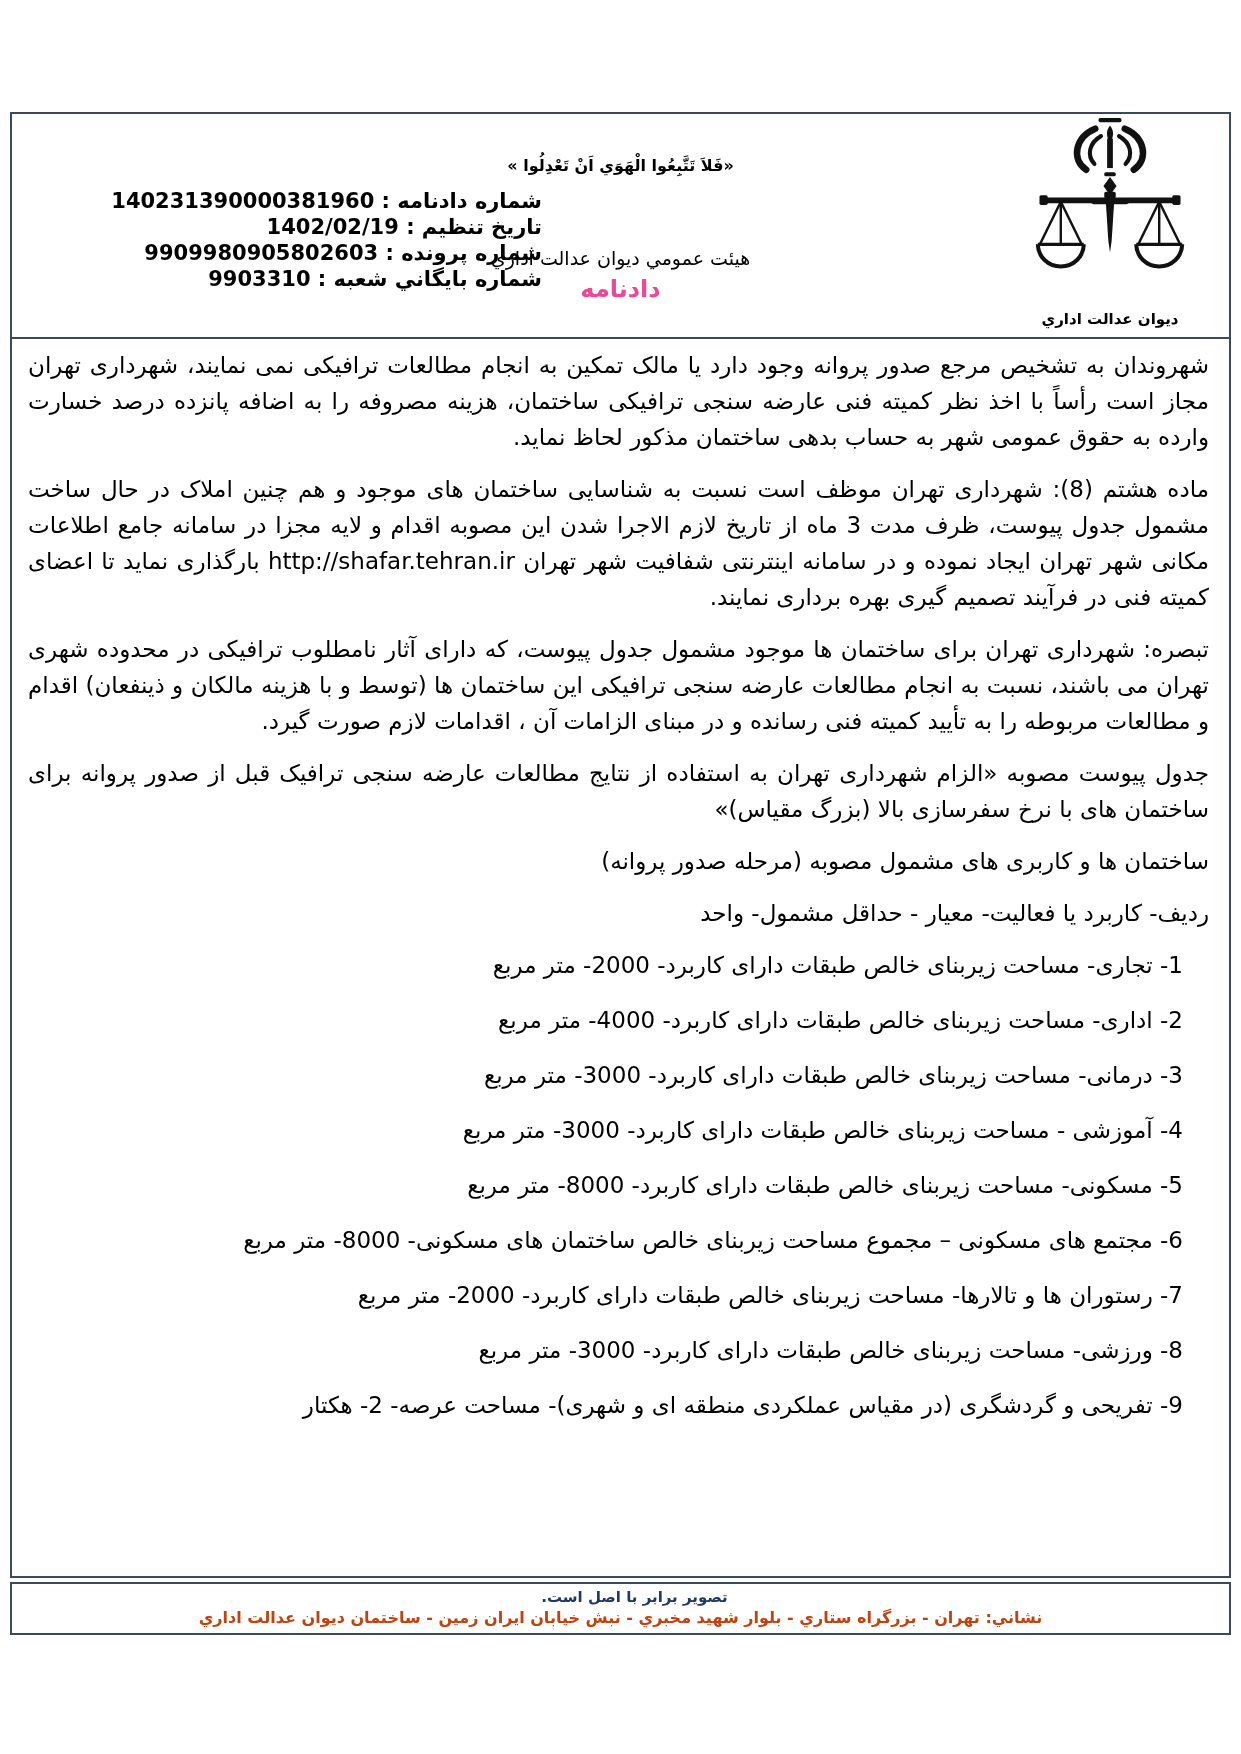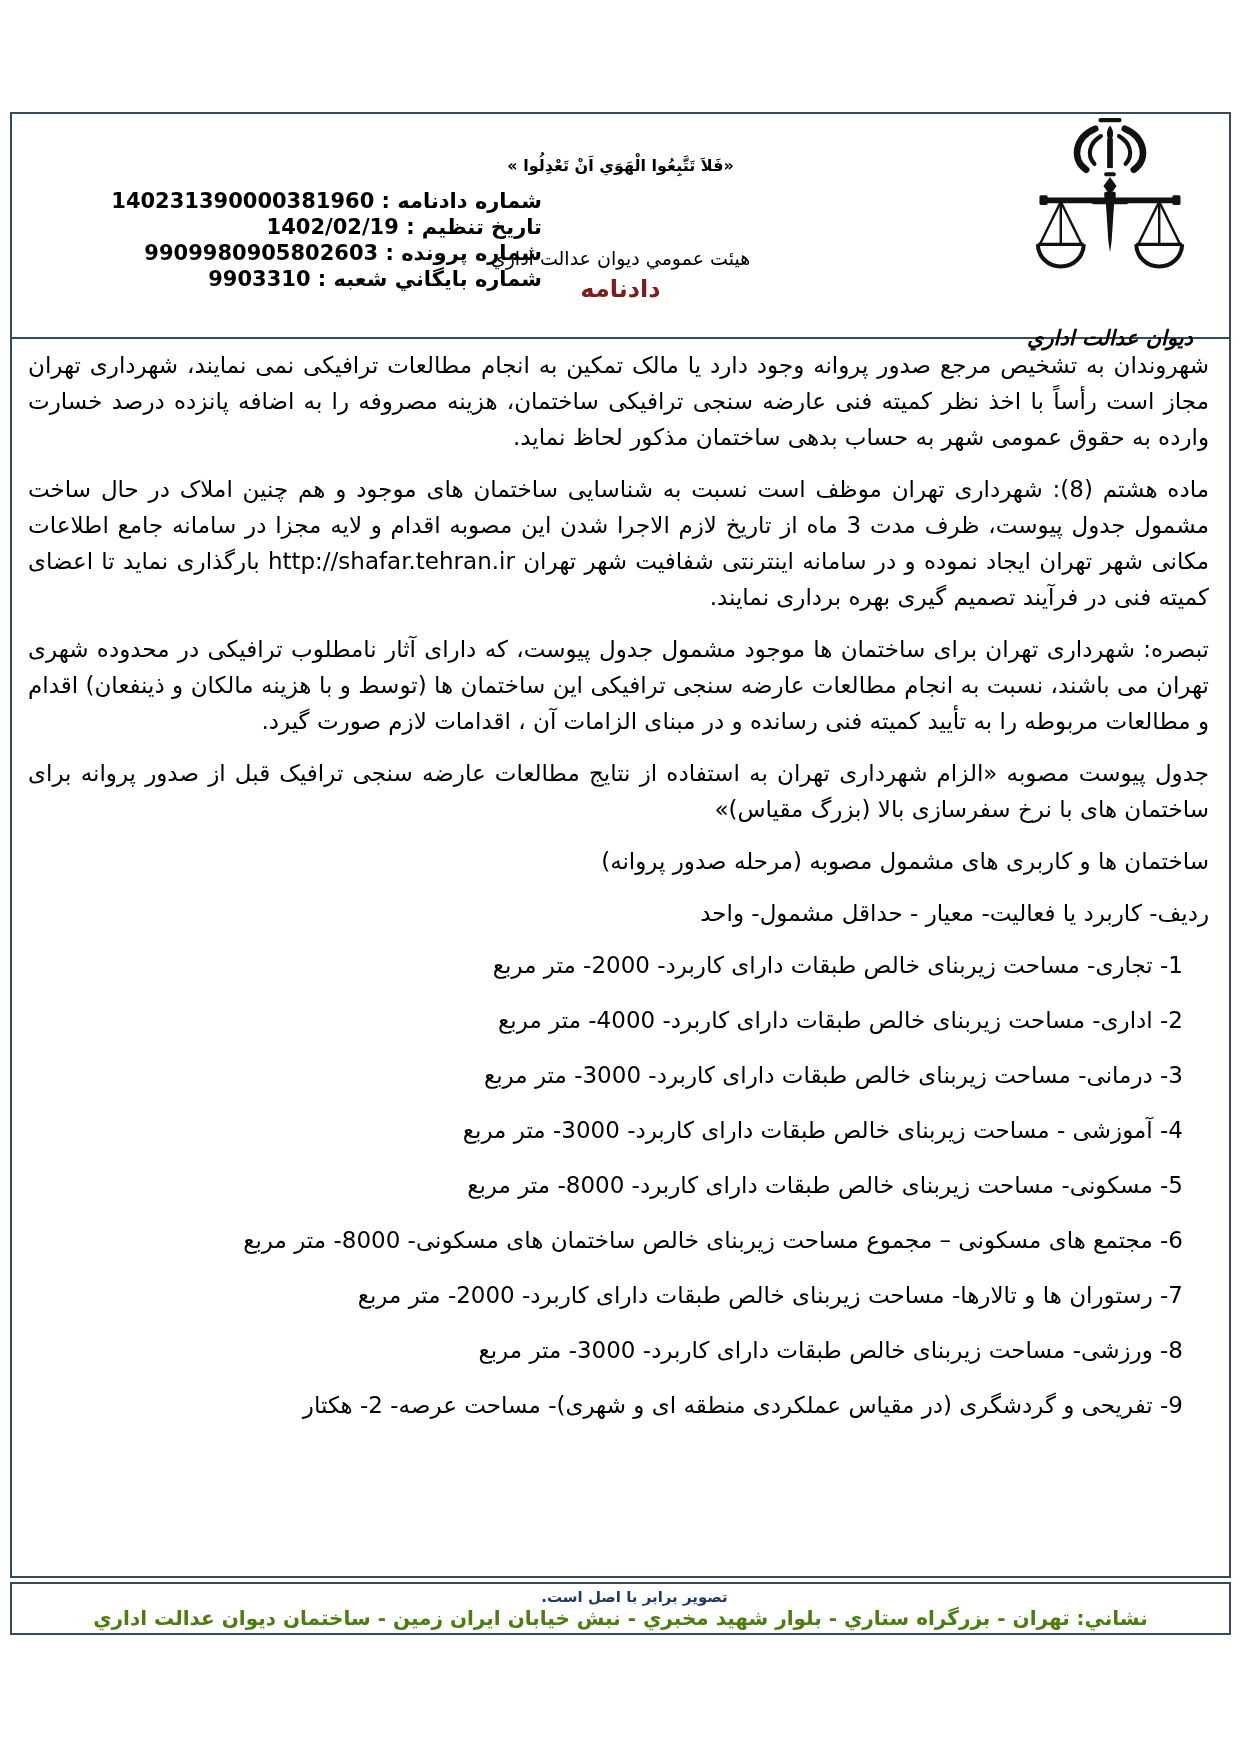--- a/index.html
+++ b/index.html
@@ -28,47 +28,47 @@
     direction:rtl; text-align:right;
     font-weight:bold; font-size:21px; line-height:26px;
     white-space:nowrap;
   }
   .center-block {
     position:absolute; left:50%; top:0; transform:translateX(-50%);
     width:620px; text-align:center; direction:rtl;
   }
   .quote    { margin-top:42px; font-size:16px; font-weight:bold; }
   .assembly { margin-top:72px; font-size:19px; font-weight:normal; }
-  .doctype  { margin-top:6px;  font-size:24px; font-weight:bold; color:#7f1d1d; }
+  .doctype  { margin-top:6px;  font-size:24px; font-weight:bold; color:#ec4899; }
   .logo-block {
     position:absolute; right:24px; top:4px; width:190px;
     text-align:center;
   }
-  .logo-caption { font-size:21px; font-weight:bold; margin-top:16px; direction:rtl;font-style:italic; }
+  .logo-caption { font-size:15px; font-weight:bold; margin-top:0; direction:rtl; }
   .logo-svg { display:block; margin:0 auto; }
   
   .doc-body {
     direction:rtl;
     padding:8px 20px 0 16px;
     font-size:23px; line-height:36px;
   }
   .doc-body p { margin:0 0 16px 0; }
   .para { text-align:justify; }
   .line { text-align:right; }
   .item { margin:0 26px 19px 0 !important; }
   
   .footer-box {
     position:absolute; left:10px; top:1582px;
     width:1217px; height:49px;
     border:2px solid #3A4A5A;
     text-align:center; direction:rtl;
     background:#fff;
   }
   .cert    { color:#1F3864; font-weight:bold; font-size:15px; margin-top:4px; line-height:18px;padding-left:28px; }
-  .address { color:#4d7c0f; font-weight:bold; font-size:20px; margin-top:2px; line-height:20px; }
+  .address { color:#c2410c; font-weight:bold; font-size:16px; margin-top:2px; line-height:20px; }
 </style>
 </head>
 <body>
 
 <div class="page">
 
   <div class="doc-box">
 
     <div class="doc-header">
 

